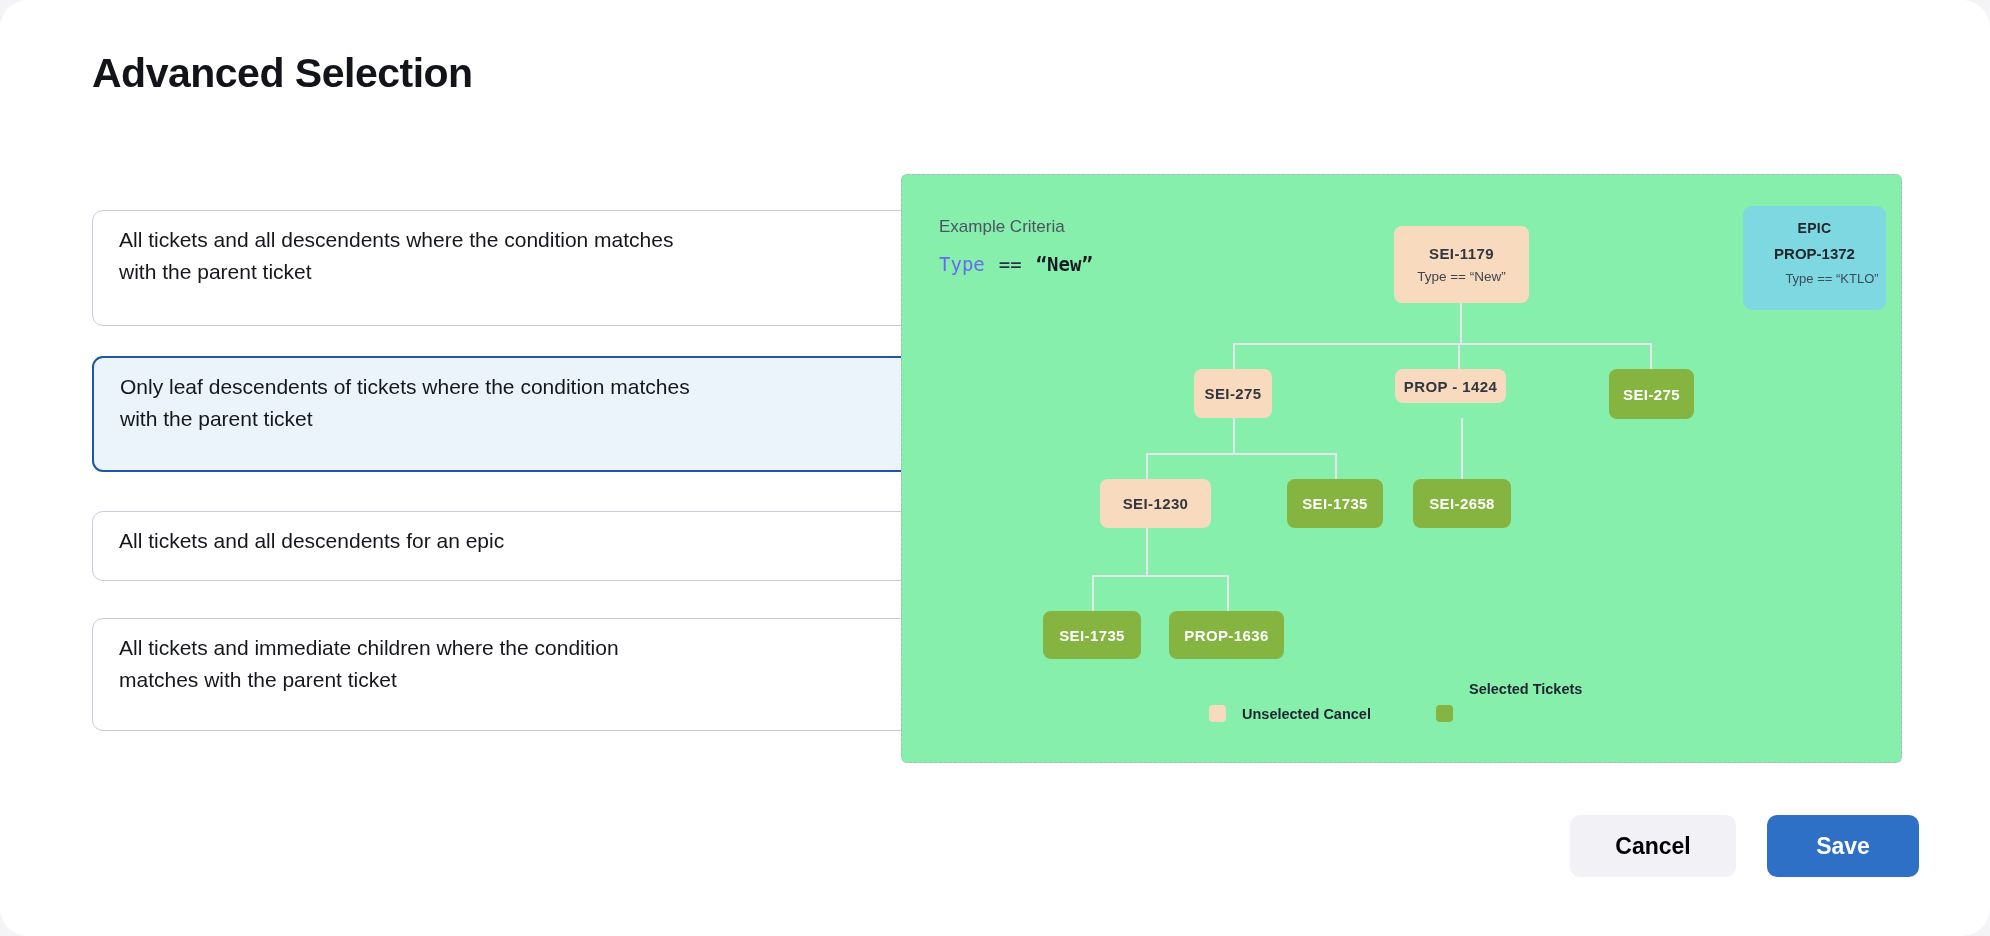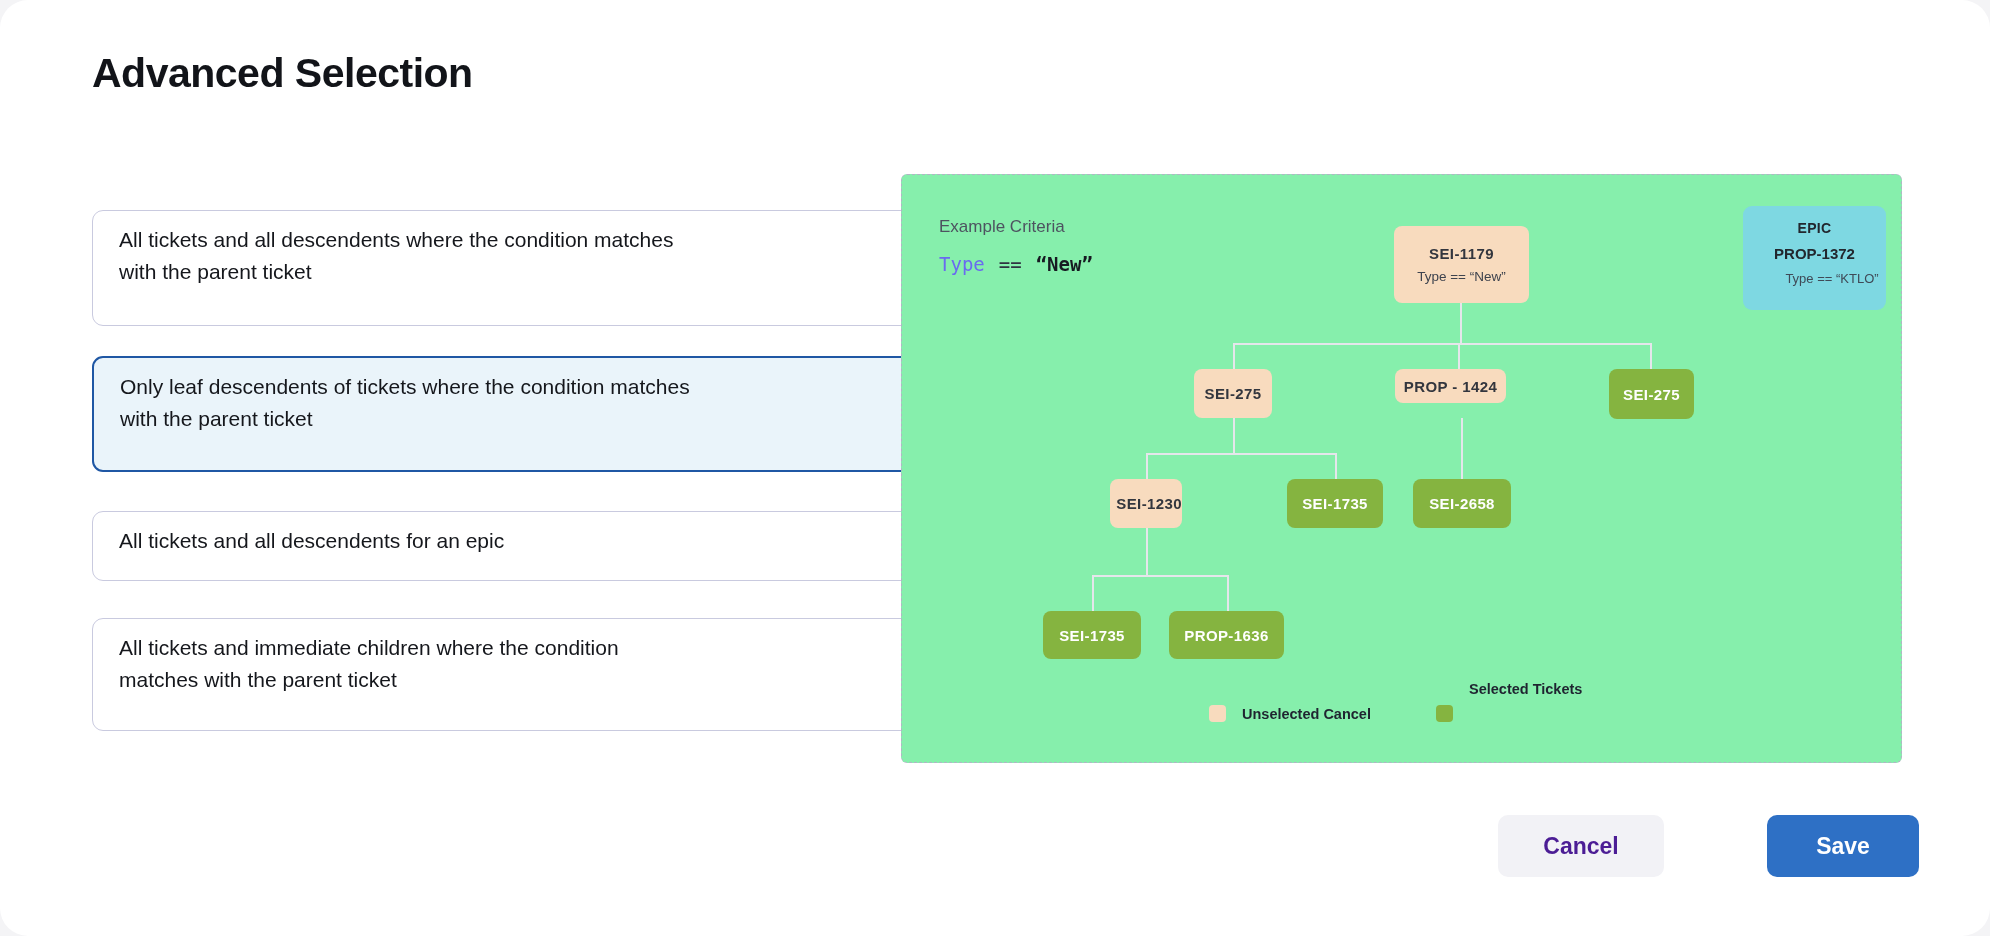--- a/index.html
+++ b/index.html
@@ -150,24 +150,24 @@
     border-radius: 10px;
     font-family: "Liberation Sans", sans-serif;
     font-size: 23px;
     font-weight: 700;
     cursor: pointer;
     display: flex;
     align-items: center;
     justify-content: center;
   }
   .btn-cancel {
-    left: 1498px;
+    left: 1570px;
     width: 166px;
     background: #f2f2f6;
-    color: #4c1d95;
+    color: #000000;
   }
   .btn-save {
     left: 1767px;
     width: 152px;
     background: #2e70c5;
     color: #ffffff;
   }
 </style>
 </head>
 <body>
@@ -224,21 +224,21 @@
     </div>
     <div class="tree-node unselected" style="left:292px; top:194px; width:78px; height:49px;">
       <div class="node-id">SEI-275</div>
     </div>
     <div class="tree-node unselected" style="left:485px; top:194px; width:111px; height:34px;margin-left:8px;">
       <div class="node-id">PROP - 1424</div>
     </div>
     <div class="tree-node selected" style="left:707px; top:194px; width:85px; height:50px;">
       <div class="node-id">SEI-275</div>
     </div>
-    <div class="tree-node unselected" style="left:208px; top:304px; width:72px; height:49px;align-items:flex-end;">
+    <div class="tree-node unselected" style="left:198px; top:304px; width:111px; height:49px;">
       <div class="node-id">SEI-1230</div>
     </div>
     <div class="tree-node selected" style="left:385px; top:304px; width:96px; height:49px;">
       <div class="node-id">SEI-1735</div>
     </div>
     <div class="tree-node selected" style="left:511px; top:304px; width:98px; height:49px;">
       <div class="node-id">SEI-2658</div>
     </div>
     <div class="tree-node selected" style="left:141px; top:436px; width:98px; height:48px;">
       <div class="node-id">SEI-1735</div>

